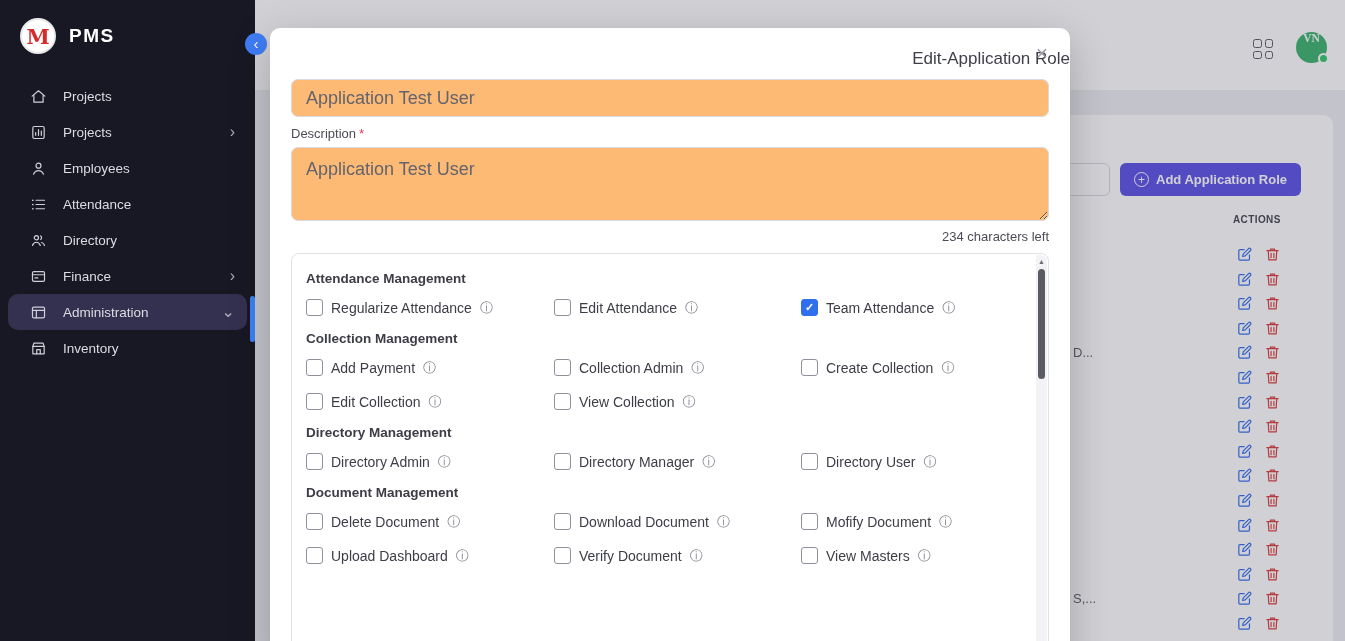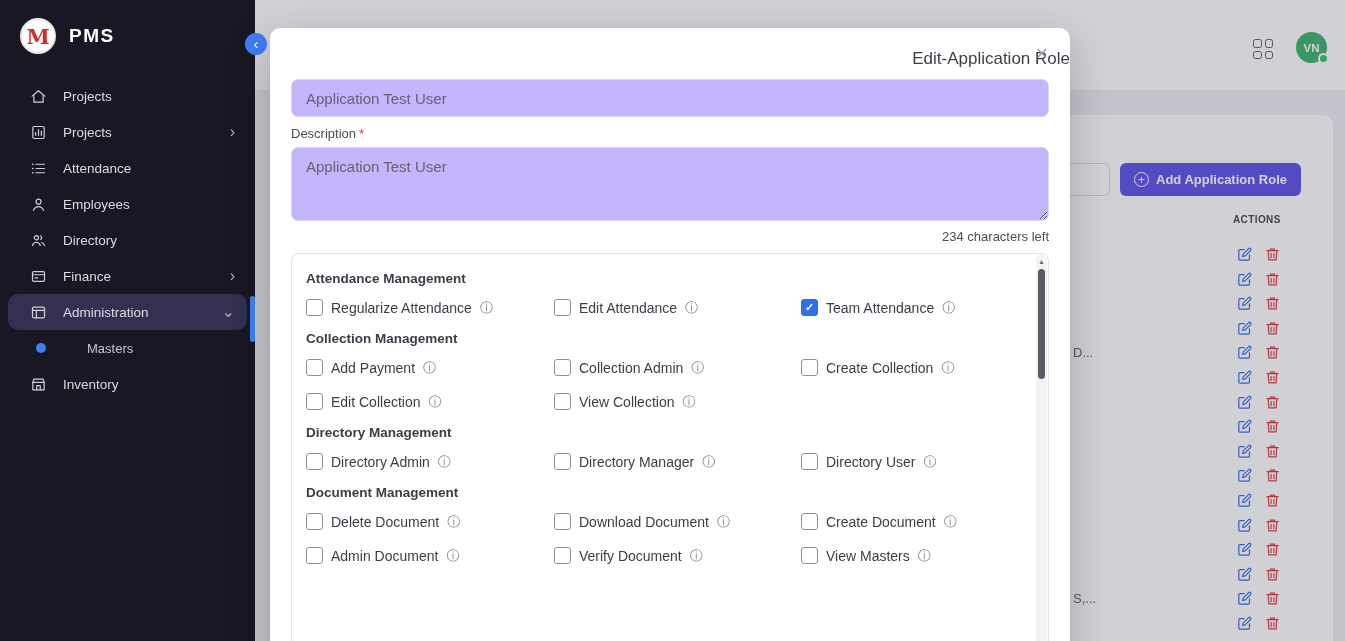--- a/index.html
+++ b/index.html
@@ -21,21 +21,21 @@
   .sub-item { display:flex; align-items:center; height:36px; padding-left:36px; color:#c6c6d0; font-size:13px; cursor:pointer; }
   .bullet { width:7px; height:7px; border-radius:50%; background:#8a8a96; margin-right:44px; flex:none; }
   .bullet.active { width:10px; height:10px; background:var(--indicator-blue,#3b82f6); margin-right:41px; }
   .active-bar { position:absolute; right:0; top:296px; width:5px; height:46px; background:var(--indicator-blue,#3b82f6); border-radius:3px; }
 
   
   .content { position:absolute; left:255px; top:0; right:0; height:641px; background:#ecedf1; z-index:1; }
   .topbar { height:90px; background:#ffffff; position:relative; }
   .grid-icon { position:absolute; top:39px; right:72px; width:20px; height:20px; display:grid; grid-template-columns:1fr 1fr; gap:3px; cursor:pointer; }
   .grid-icon span { border:1.7px solid #4f4f58; border-radius:2.5px; }
-  .avatar { position:absolute; top:32px; right:18px; width:31px; height:31px; border-radius:50%; background:var(--avatar-bg,#2fae63); color:#fff; font-size:11.5px; font-weight:700; display:flex; align-items:center; justify-content:center; cursor:pointer; }
+  .avatar { position:absolute; top:32px; right:18px; width:31px; height:31px; border-radius:50%; background:var(--avatar-bg,#2fae63); color:#fff; font-size:11.5px; font-weight:700; display:flex; align-items:flex-start; justify-content:center; cursor:pointer;font-family:Liberation Serif, serif; }
   .avatar-dot { position:absolute; right:-2px; bottom:-1px; width:11px; height:11px; border-radius:50%; background:#22c55e; border:2px solid #fff; }
   .card { position:absolute; left:28px; top:115px; right:12px; height:560px; background:#fff; border-radius:10px; overflow:hidden; }
   .search-stub { position:absolute; left:600px; top:48px; width:227px; height:33px; background:#fff; border:1px solid #d6d6de; border-radius:6px; }
   .add-role-btn { position:absolute; left:837px; top:48px; width:181px; height:33px; background:var(--accent,#4f46e5); color:#fff; border:none; border-radius:6px; font-family:inherit; font-size:13px; font-weight:600; display:flex; align-items:center; justify-content:center; gap:7px; cursor:pointer; }
   .add-role-btn .plus { width:15px; height:15px; border:1.4px solid #fff; border-radius:50%; font-size:12px; font-weight:400; display:flex; align-items:center; justify-content:center; line-height:1; }
   .actions-header { position:absolute; left:950px; top:99px; font-size:10px; font-weight:700; color:#3a3a44; letter-spacing:.4px; }
   .action-row { position:absolute; left:0; right:0; height:21px; display:flex; justify-content:flex-end; align-items:center; gap:11px; padding-right:52px; }
   .action-row .frag { position:absolute; left:790px; color:#55555f; font-size:13px; }
   .icon-btn { width:17px; height:17px; border:none; background:none; padding:0; cursor:pointer; }
   .icon-btn svg { width:17px; height:17px; display:block; }
@@ -45,21 +45,21 @@
   .overlay { position:absolute; left:255px; top:0; right:0; height:641px; background:rgba(88,90,104,.28); z-index:5; }
   .collapse-btn { position:absolute; left:245px; top:33px; width:22px; height:22px; border-radius:50%; background:#3f7df5; color:#fff; border:none; z-index:6; font-size:15px; line-height:1; display:flex; align-items:center; justify-content:center; padding-bottom:2px; cursor:pointer; }
 
   
   .modal { position:absolute; left:270px; top:28px; width:800px; height:645px; background:#fff; border-radius:10px; z-index:10; box-shadow:0 12px 40px rgba(0,0,0,.22); }
   .modal-title { text-align:right; padding-top:21px; font-size:17px; font-weight:400; color:#3f3f4a; }
   .close { position:absolute; right:22px; top:13px; font-size:21px; color:#9a9aa4; cursor:pointer; }
   .modal-body { padding:10px 21px 0; }
   .field-label { font-size:13px; color:#4c4c57; margin:9px 0 6px; }
   .req { color:#e23b5a; margin-left:3px; }
-  .text-input { width:100%; height:38px; border:1px solid #d9d9e1; border-radius:7px; padding:15px 14px; font-size:15px; color:#63636d; font-family:inherit; background:#c4b5fd; }
+  .text-input { width:100%; height:38px; border:1px solid #d9d9e1; border-radius:7px; padding:15px 14px; font-size:18px; color:#63636d; font-family:inherit; background:#fdba74; }
   textarea.text-input { height:74px; padding-top:9px; resize:vertical; line-height:1.35; }
   .chars-left { text-align:right; font-size:13px; color:#4c4c57; margin-top:4px; }
   .perm-box { position:relative; margin-top:9px; border:1px solid #e1e1e8; border-radius:8px; height:430px; overflow:hidden; }
   .perm-inner { padding:9px 28px 10px 14px; }
   .perm-section-title { font-size:13.5px; font-weight:700; color:#3d3d47; margin:8px 0 13px; }
   .perm-grid { display:grid; grid-template-columns:248px 247px 1fr; row-gap:17px; margin-bottom:15px; }
   .perm-item { display:flex; align-items:center; gap:8px; cursor:pointer; }
   .cb { width:17px; height:17px; border:1.6px solid #90909a; border-radius:3px; background:#fff; flex:none; display:flex; align-items:center; justify-content:center; color:#fff; font-size:11px; font-weight:700; }
   .cb.checked { background:var(--checkbox-checked,#2f6fed); border-color:var(--checkbox-checked,#2f6fed); }
   .perm-label { font-size:14px; color:#3d3d47; }
@@ -97,34 +97,34 @@
               <rect x="4" y="3.5" width="16" height="17" rx="2"></rect>
               <path d="M8 16v-4M12 16V8M16 16v-6"></path>
             </svg>
           </span>
           <span class="s-label">Projects</span>
           <span class="chev">›</span>
         </div>
         <div class="side-item">
           <span class="s-icon">
             <svg viewBox="0 0 24 24" fill="none" stroke="currentColor" stroke-width="1.7" stroke-linecap="round" stroke-linejoin="round">
+              <circle cx="12" cy="8" r="3.5"></circle>
+              <path d="M5 20c1.5-3.5 4-5 7-5s5.5 1.5 7 5"></path>
+            </svg>
+          </span>
+          <span class="s-label">Employees</span>
+        </div>
+        <div class="side-item">
+          <span class="s-icon">
+            <svg viewBox="0 0 24 24" fill="none" stroke="currentColor" stroke-width="1.7" stroke-linecap="round" stroke-linejoin="round">
               <path d="M8.5 6h12M8.5 12h12M8.5 18h12"></path>
               <path d="M4 6h.01M4 12h.01M4 18h.01" stroke-width="2.4"></path>
             </svg>
           </span>
           <span class="s-label">Attendance</span>
-        </div>
-        <div class="side-item">
-          <span class="s-icon">
-            <svg viewBox="0 0 24 24" fill="none" stroke="currentColor" stroke-width="1.7" stroke-linecap="round" stroke-linejoin="round">
-              <circle cx="12" cy="8" r="3.5"></circle>
-              <path d="M5 20c1.5-3.5 4-5 7-5s5.5 1.5 7 5"></path>
-            </svg>
-          </span>
-          <span class="s-label">Employees</span>
         </div>
         <div class="side-item">
           <span class="s-icon">
             <svg viewBox="0 0 24 24" fill="none" stroke="currentColor" stroke-width="1.7" stroke-linecap="round" stroke-linejoin="round">
               <circle cx="9" cy="8" r="3"></circle>
               <path d="M3.5 19c1-3 3-4.5 5.5-4.5s4.5 1.5 5.5 4.5"></path>
               <path d="M15 5.5a3 3 0 0 1 0 5"></path>
               <path d="M16.5 14.8c2 .5 3.2 1.9 4 4.2"></path>
             </svg>
           </span>
@@ -144,24 +144,20 @@
         <div class="side-item active">
           <span class="s-icon">
             <svg viewBox="0 0 24 24" fill="none" stroke="currentColor" stroke-width="1.7" stroke-linecap="round" stroke-linejoin="round">
               <rect x="3.5" y="4.5" width="17" height="15" rx="2"></rect>
               <path d="M3.5 9h17"></path>
               <path d="M9 9v10.5"></path>
             </svg>
           </span>
           <span class="s-label">Administration</span>
           <span class="chev">⌄</span>
-        </div>
-        <div class="sub-item">
-          <span class="bullet active"></span>
-          <span>Masters</span>
         </div>
         <div class="side-item">
           <span class="s-icon">
             <svg viewBox="0 0 24 24" fill="none" stroke="currentColor" stroke-width="1.7" stroke-linecap="round" stroke-linejoin="round">
               <path d="M4 9l1.5-4.5h13L20 9"></path>
               <path d="M4 9h16v10.5H4z"></path>
               <path d="M9.5 19.5v-6h5v6"></path>
             </svg>
           </span>
           <span class="s-label">Inventory</span>
@@ -542,26 +538,26 @@
                 <span class="perm-label">Delete Document</span>
                 <span class="info">ⓘ</span>
               </label>
               <label class="perm-item">
                 <span class="cb"></span>
                 <span class="perm-label">Download Document</span>
                 <span class="info">ⓘ</span>
               </label>
               <label class="perm-item">
                 <span class="cb"></span>
-                <span class="perm-label">Create Document</span>
-                <span class="info">ⓘ</span>
-              </label>
-              <label class="perm-item">
-                <span class="cb"></span>
-                <span class="perm-label">Admin Document</span>
+                <span class="perm-label">Mofify Document</span>
+                <span class="info">ⓘ</span>
+              </label>
+              <label class="perm-item">
+                <span class="cb"></span>
+                <span class="perm-label">Upload Dashboard</span>
                 <span class="info">ⓘ</span>
               </label>
               <label class="perm-item">
                 <span class="cb"></span>
                 <span class="perm-label">Verify Document</span>
                 <span class="info">ⓘ</span>
               </label>
               <label class="perm-item">
                 <span class="cb"></span>
                 <span class="perm-label">View Masters</span>

